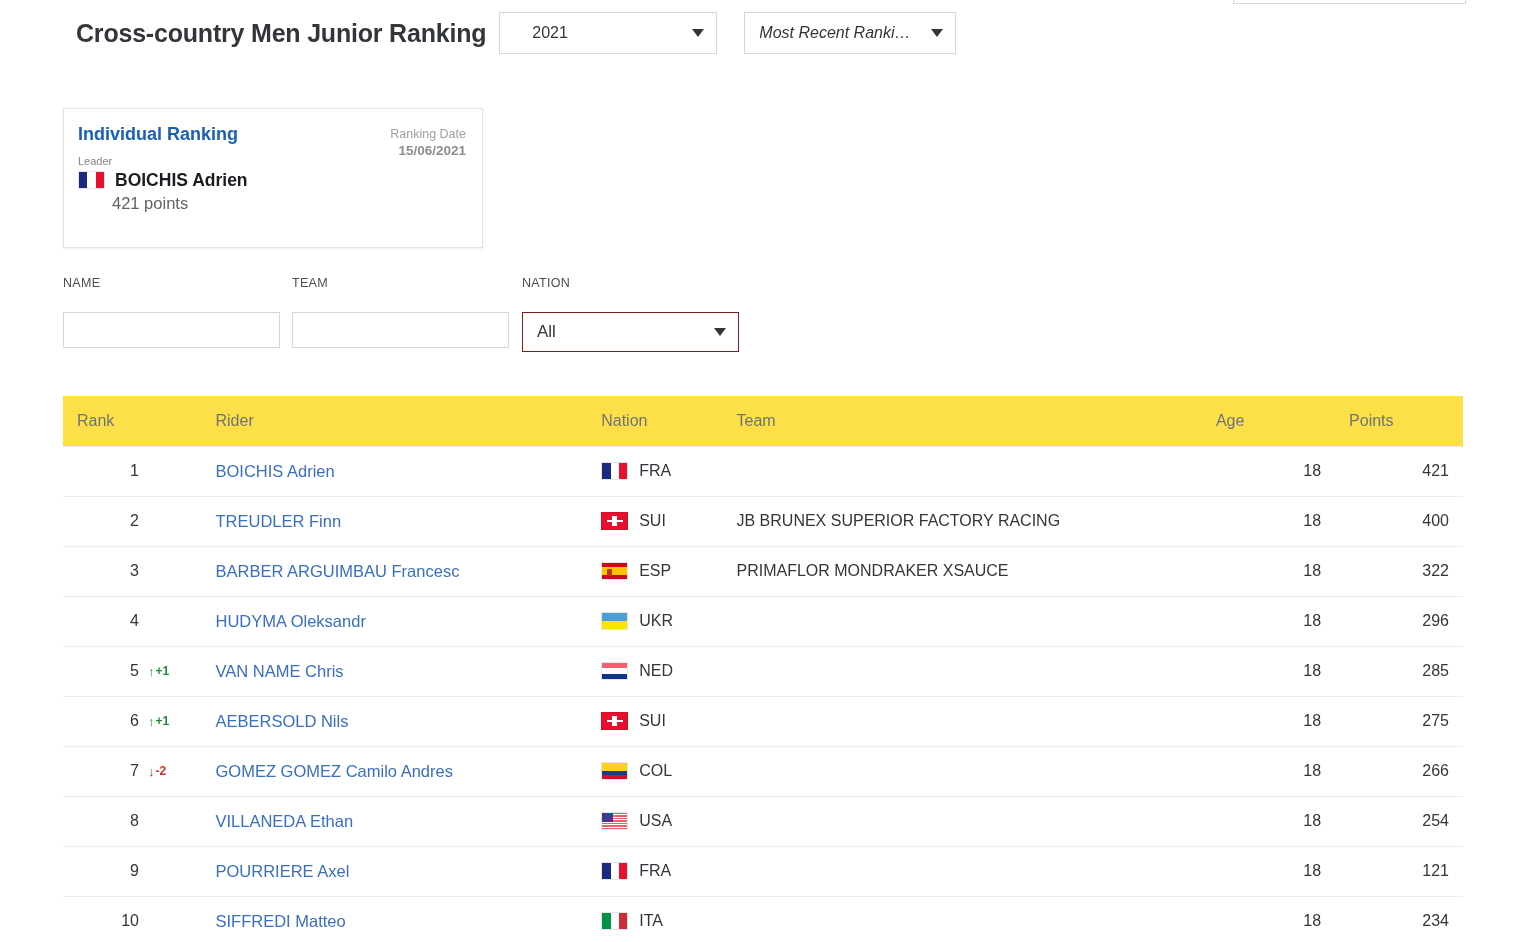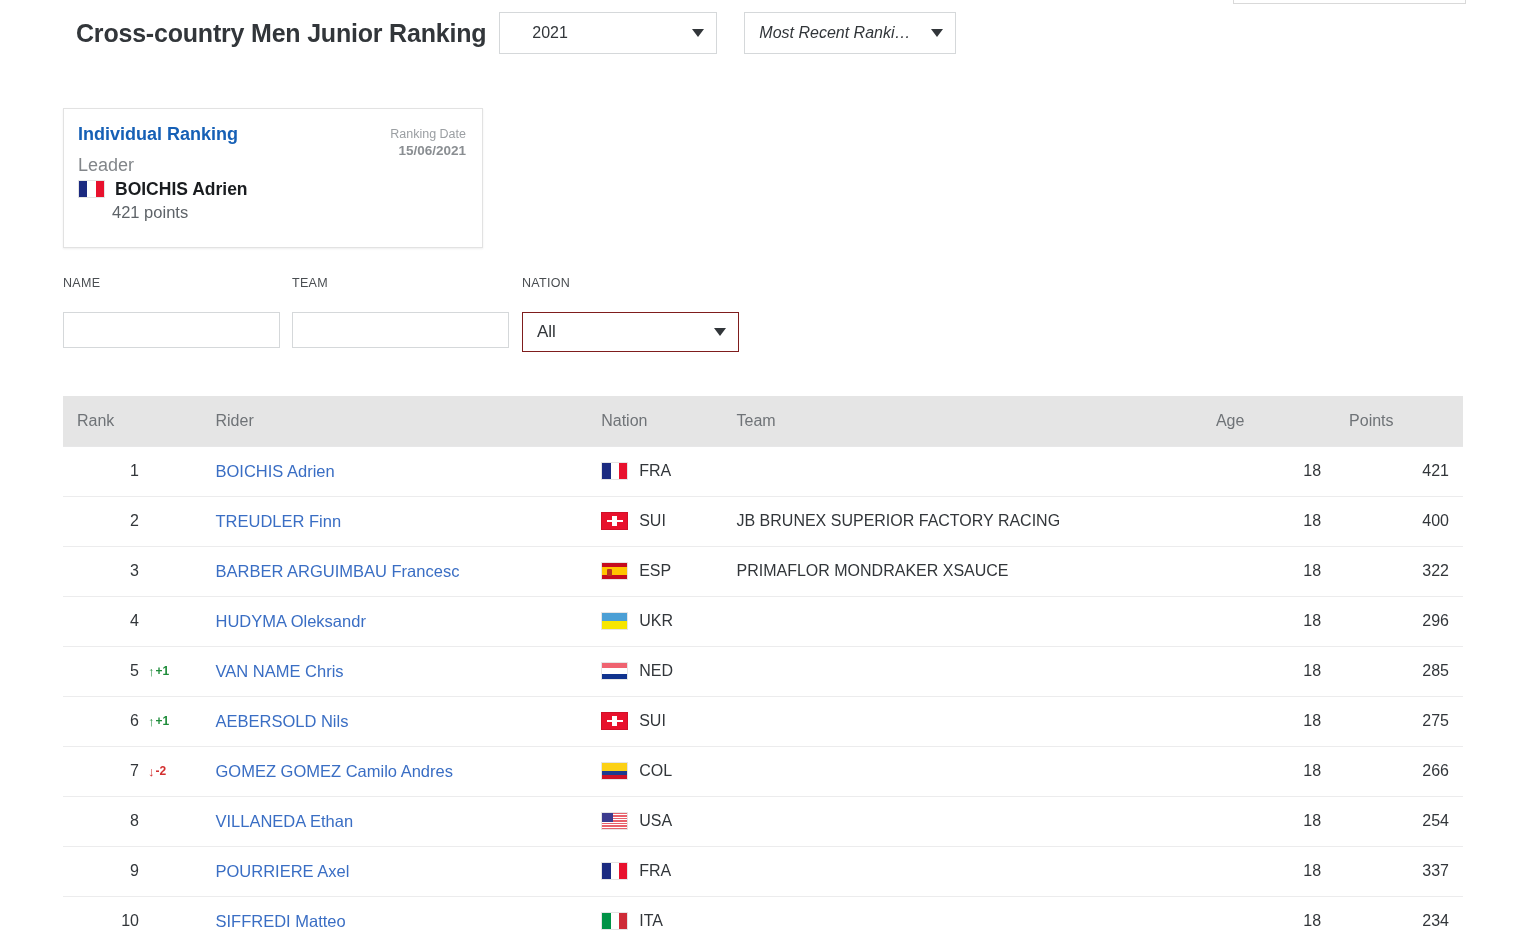--- a/index.html
+++ b/index.html
@@ -81,21 +81,21 @@
   #ranking-date-block {
     position: absolute;
     right: 16px; top: 18px;
     text-align: right;
     line-height: 1.25;
   }
   #ranking-date-label { font-size: 12.5px; color: #9b9fa3; }
   #ranking-date-value { font-size: 13.5px; color: #8a8e92; font-weight: bold; }
   #leader-label {
     margin-top: 10px;
-    font-size: 18px;
+    font-size: 11px;
     color: #82868a;
   }
   #leader-row {
     margin-top: 3px;
     display: flex;
     align-items: center;
   }
   #leader-name {
     margin-left: 10px;
     font-size: 17.5px;
@@ -150,21 +150,21 @@
 
   
   #ranking-table {
     position: absolute;
     left: 63px; top: 396px;
     width: 1400px;
     border-collapse: collapse;
     table-layout: fixed;
   }
   #ranking-table thead th {
-    background: #e5e5e5;
+    background: #fde047;
     border-bottom: 1px solid #e7e7e8;
     height: 50px;
     font-size: 16px;
     font-weight: normal;
     color: #6f7377;
     text-align: left;
     padding: 0 14px;
   }
   #ranking-table tbody td {
     height: 50px;
@@ -550,21 +550,21 @@
             <span class="flag flag-fra">
               <i></i>
               <i></i>
               <i></i>
             </span>
             <span class="nation-code">FRA</span>
           </div>
         </td>
         <td class="cell-team"></td>
         <td class="cell-age">18</td>
-        <td class="cell-points">337</td>
+        <td class="cell-points">121</td>
       </tr>
       <tr>
         <td class="cell-rank">
           <div class="rank-wrap">
             <span class="rank-num">10</span>
           </div>
         </td>
         <td class="cell-rider"><a class="rider-link" href="#">SIFFREDI Matteo</a></td>
         <td class="cell-nation">
           <div class="nation-wrap">

